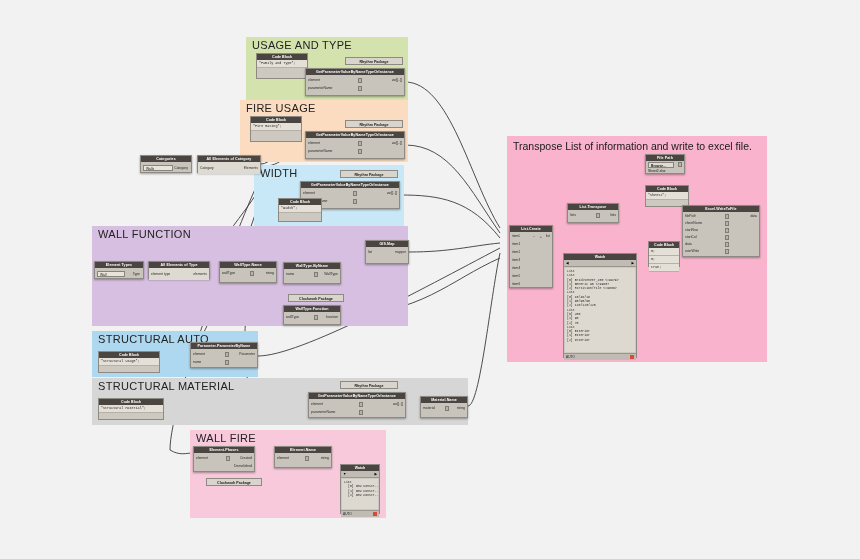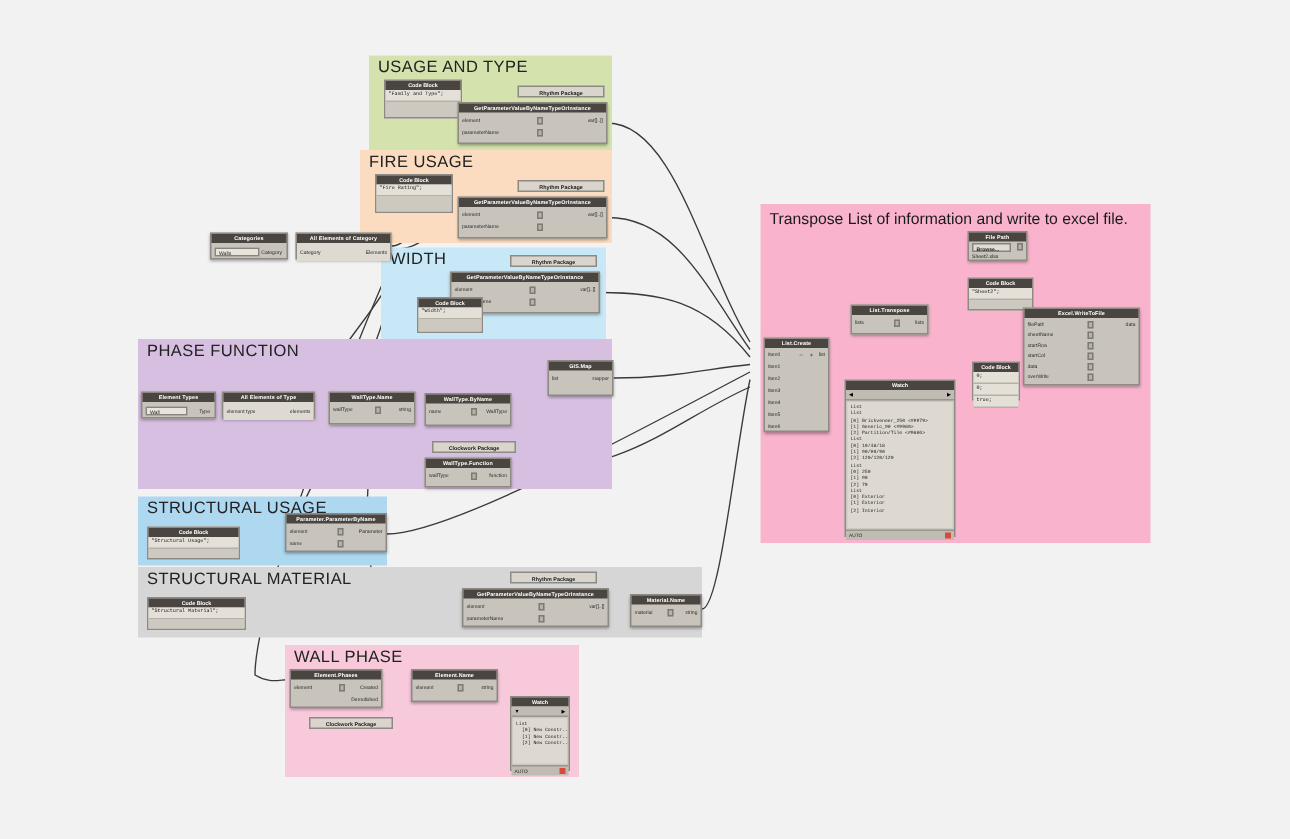--- a/index.html
+++ b/index.html
@@ -102,30 +102,30 @@
 <div class="grp" style="left:246px;top:37px;width:162px;height:63px;background:#d4e3ae;">
   <div class="grp-title">USAGE AND TYPE</div>
 </div>
 <div class="grp" style="left:240px;top:100px;width:168px;height:62px;background:#fbdcc0;">
   <div class="grp-title">FIRE USAGE</div>
 </div>
 <div class="grp" style="left:254px;top:165px;width:150px;height:62px;background:#c8e8f7;">
   <div class="grp-title">WIDTH</div>
 </div>
 <div class="grp" style="left:92px;top:226px;width:316px;height:100px;background:#d6bfe0;">
-  <div class="grp-title">PHASE FUNCTION</div>
+  <div class="grp-title">WALL FUNCTION</div>
 </div>
 <div class="grp" style="left:92px;top:331px;width:166px;height:46px;background:#aed8ef;">
-  <div class="grp-title">STRUCTURAL USAGE</div>
+  <div class="grp-title">STRUCTURAL AUTO</div>
 </div>
 <div class="grp" style="left:92px;top:378px;width:376px;height:47px;background:#d6d6d6;">
   <div class="grp-title">STRUCTURAL MATERIAL</div>
 </div>
 <div class="grp" style="left:190px;top:430px;width:196px;height:88px;background:#f7c9db;">
-  <div class="grp-title">WALL PHASE</div>
+  <div class="grp-title">WALL FIRE</div>
 </div>
 <div class="grp" style="left:507px;top:136px;width:260px;height:226px;background:#f9b3cd;padding-left:39px;">
   <div class="title-big" style="left:6px;top:4px;">Transpose List of information and write to excel file.</div>
 </div>
 
 <div class="node" style="left:140px;top:155px;width:52px;height:18px;">
   <div class="hdr">Categories</div>
   <div class="body" style="height:12px;">
     <div class="dd" style="left:2px;top:3px;width:30px;">Walls</div>
     <div class="port out" style="right:3px;top:4px;">Category</div>

